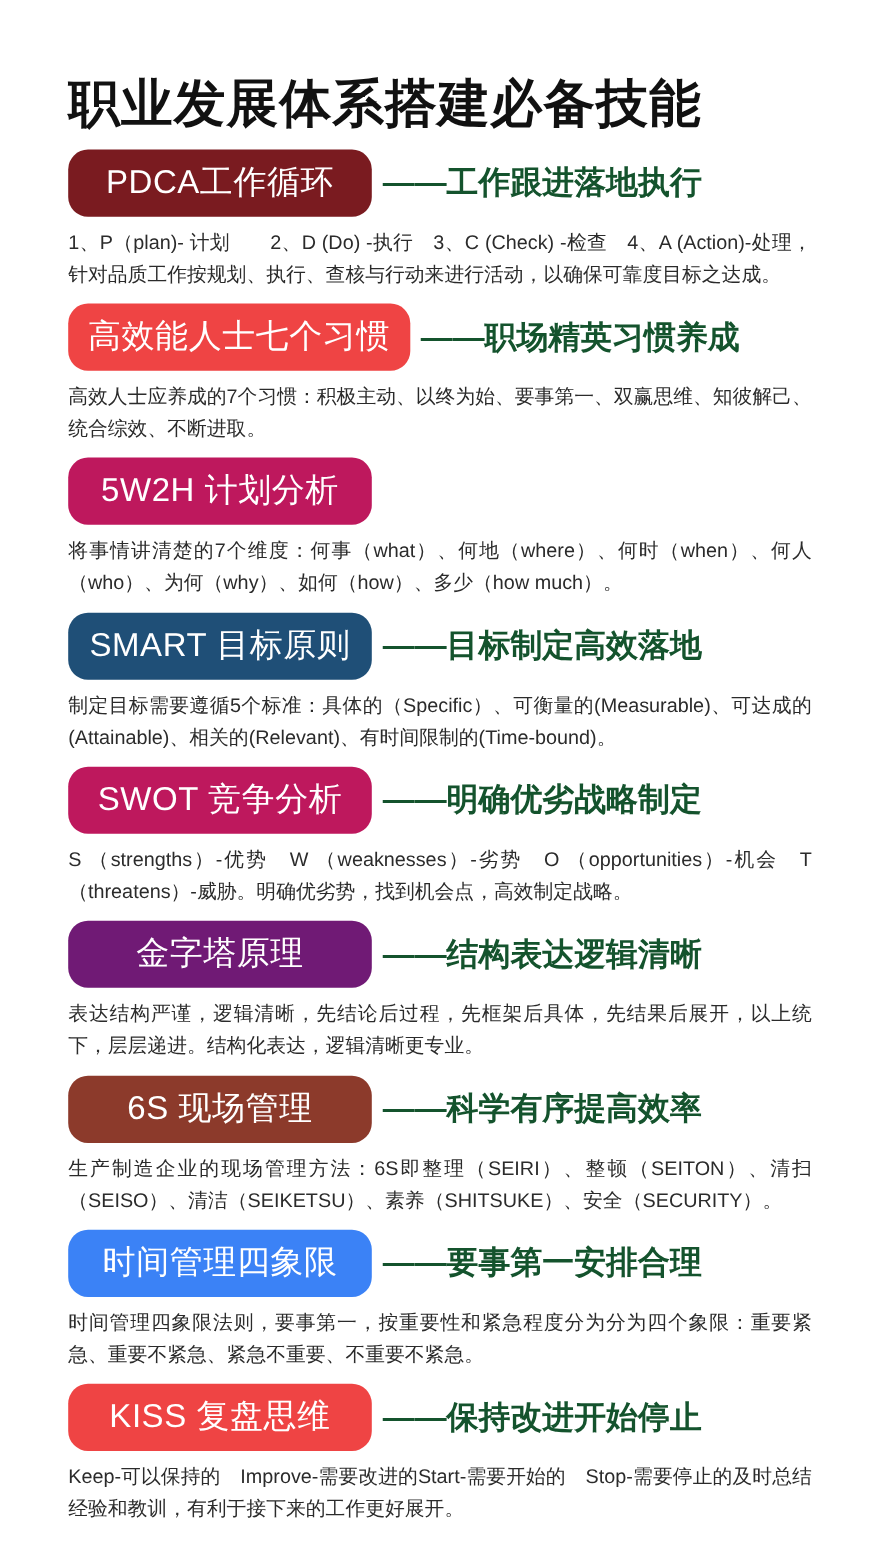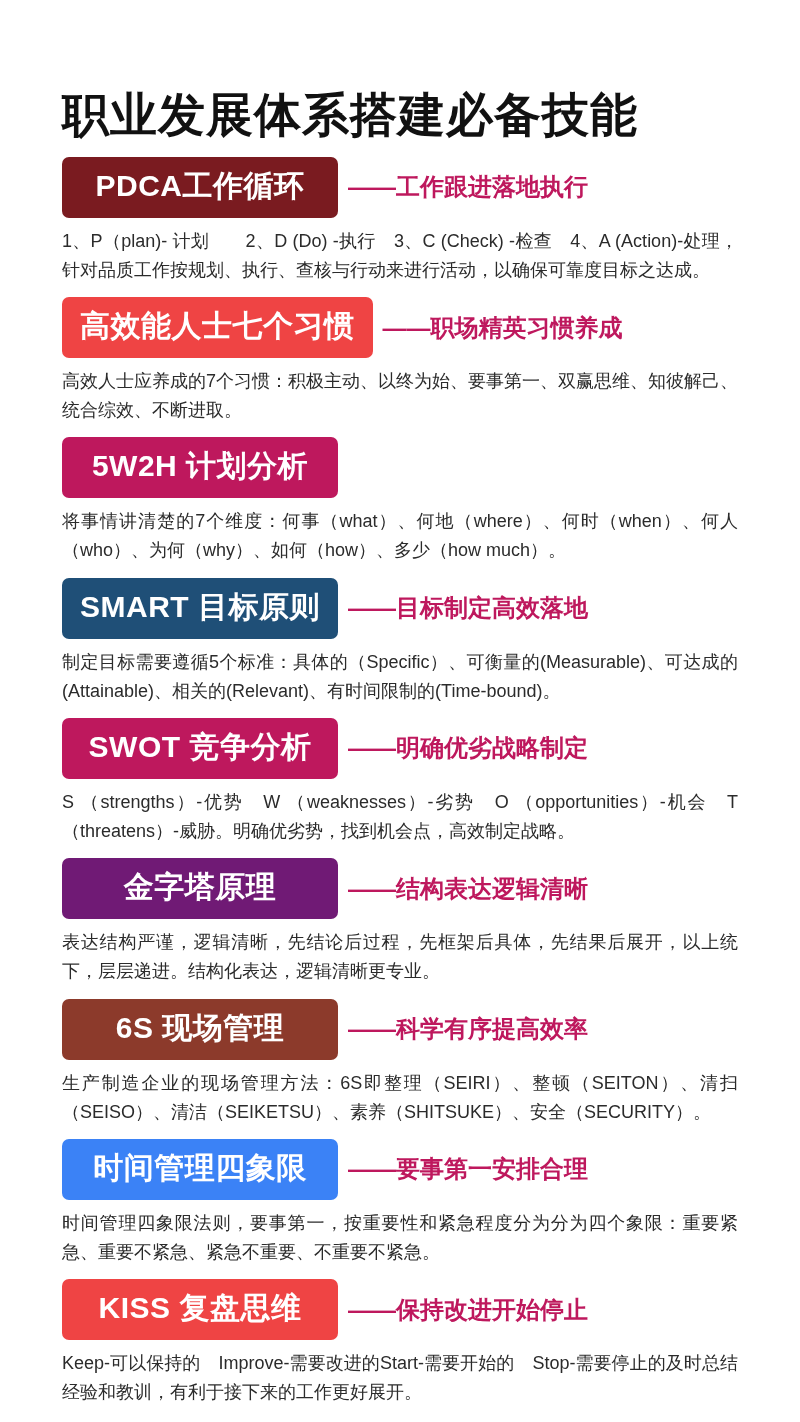--- a/index.html
+++ b/index.html
@@ -20,51 +20,51 @@
     box-sizing: border-box;
     padding: 0 62px;
     position: relative;
   }
   .title {
     font-size: 47px;
     font-weight: bold;
     letter-spacing: 1px;
     color: #111111;
     text-align: left;
-    padding-top: 89px;
+    padding-top: 68px;
     padding-bottom: 16px;
     line-height: 1.1;
     white-space: nowrap;
   }
   .section {
     margin-bottom: 6px;
   }
   .row {
     display: flex;
     align-items: center;
     gap: 10px;
   }
   .tag {
     display: inline-flex;
     align-items: center;
     justify-content: center;
     min-width: 276px;
     box-sizing: border-box;
     padding: 9px 18px 11px 18px;
-    border-radius: 7px;
+    border-radius: 18px;
     color: #ffffff;
     font-size: 30px;
-    font-weight: bold;
+    font-weight: normal;
     letter-spacing: 0.5px;
     white-space: nowrap;
   }
   .headline {
-    font-size: 24px;
+    font-size: 29px;
     font-weight: bold;
-    color: #be185d;
+    color: #14532d;
     white-space: nowrap;
     letter-spacing: 0px;
   }
   .desc {
     font-size: 18px;
     line-height: 1.62;
     color: #2b2b2b;
     margin-top: 9px;
     margin-bottom: 12px;
     text-align: justify;

